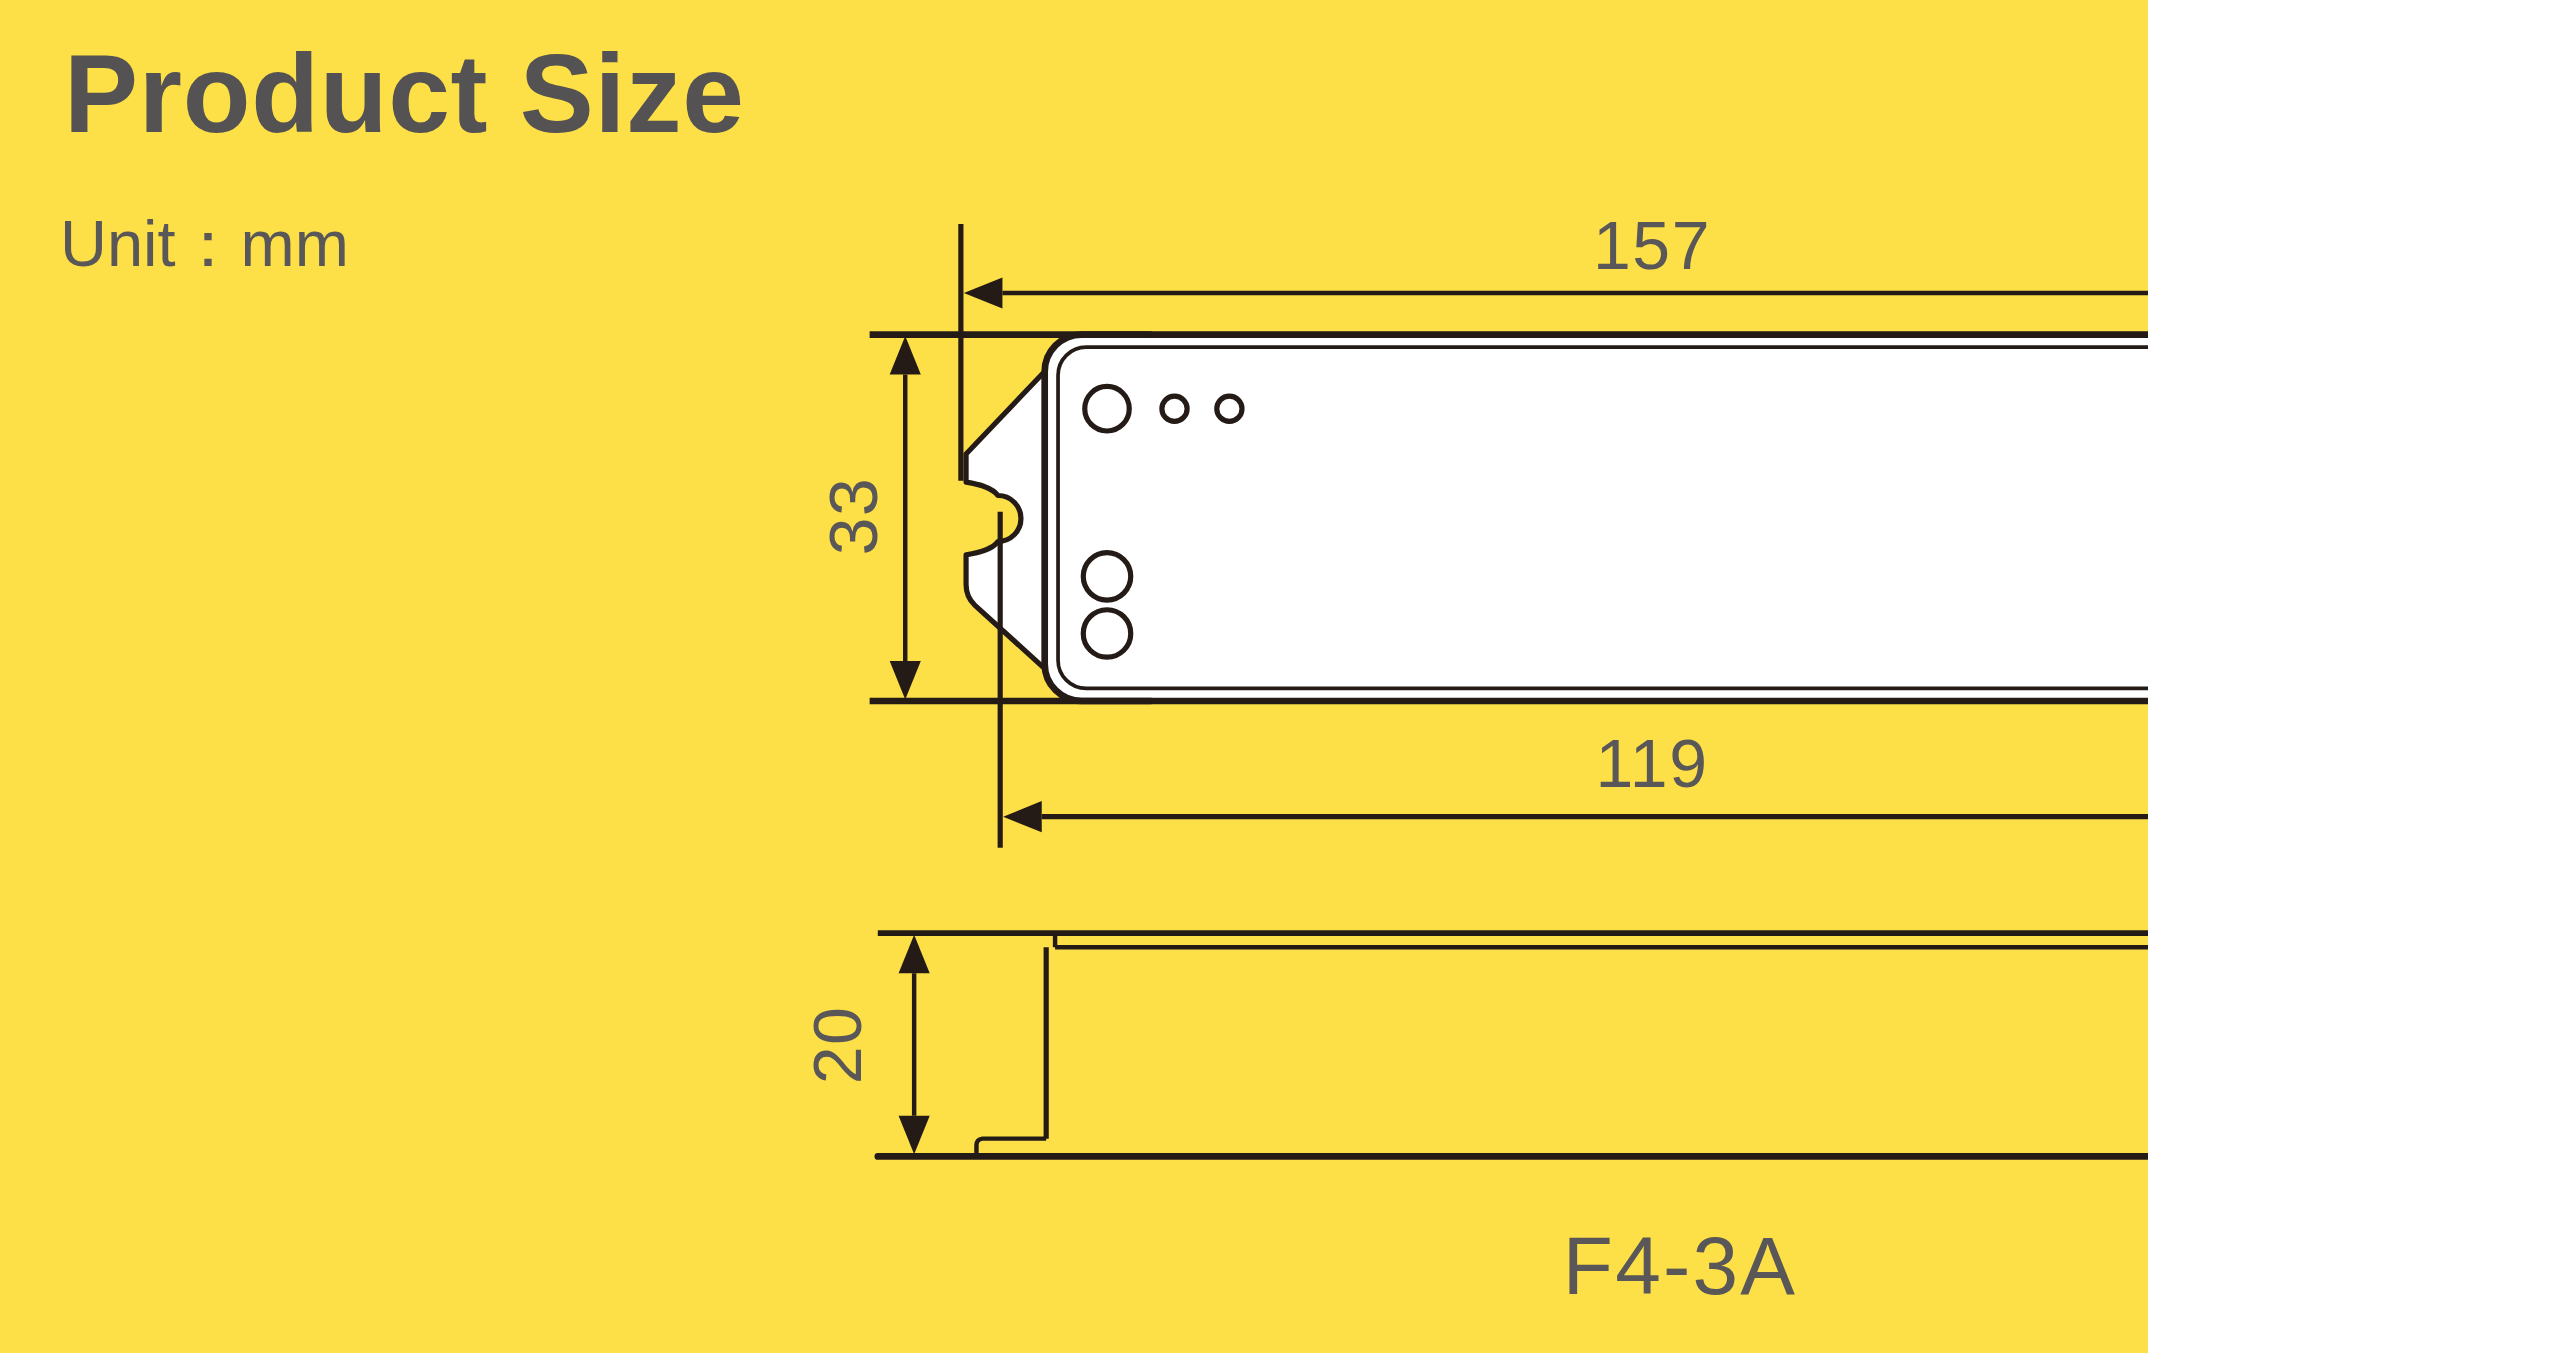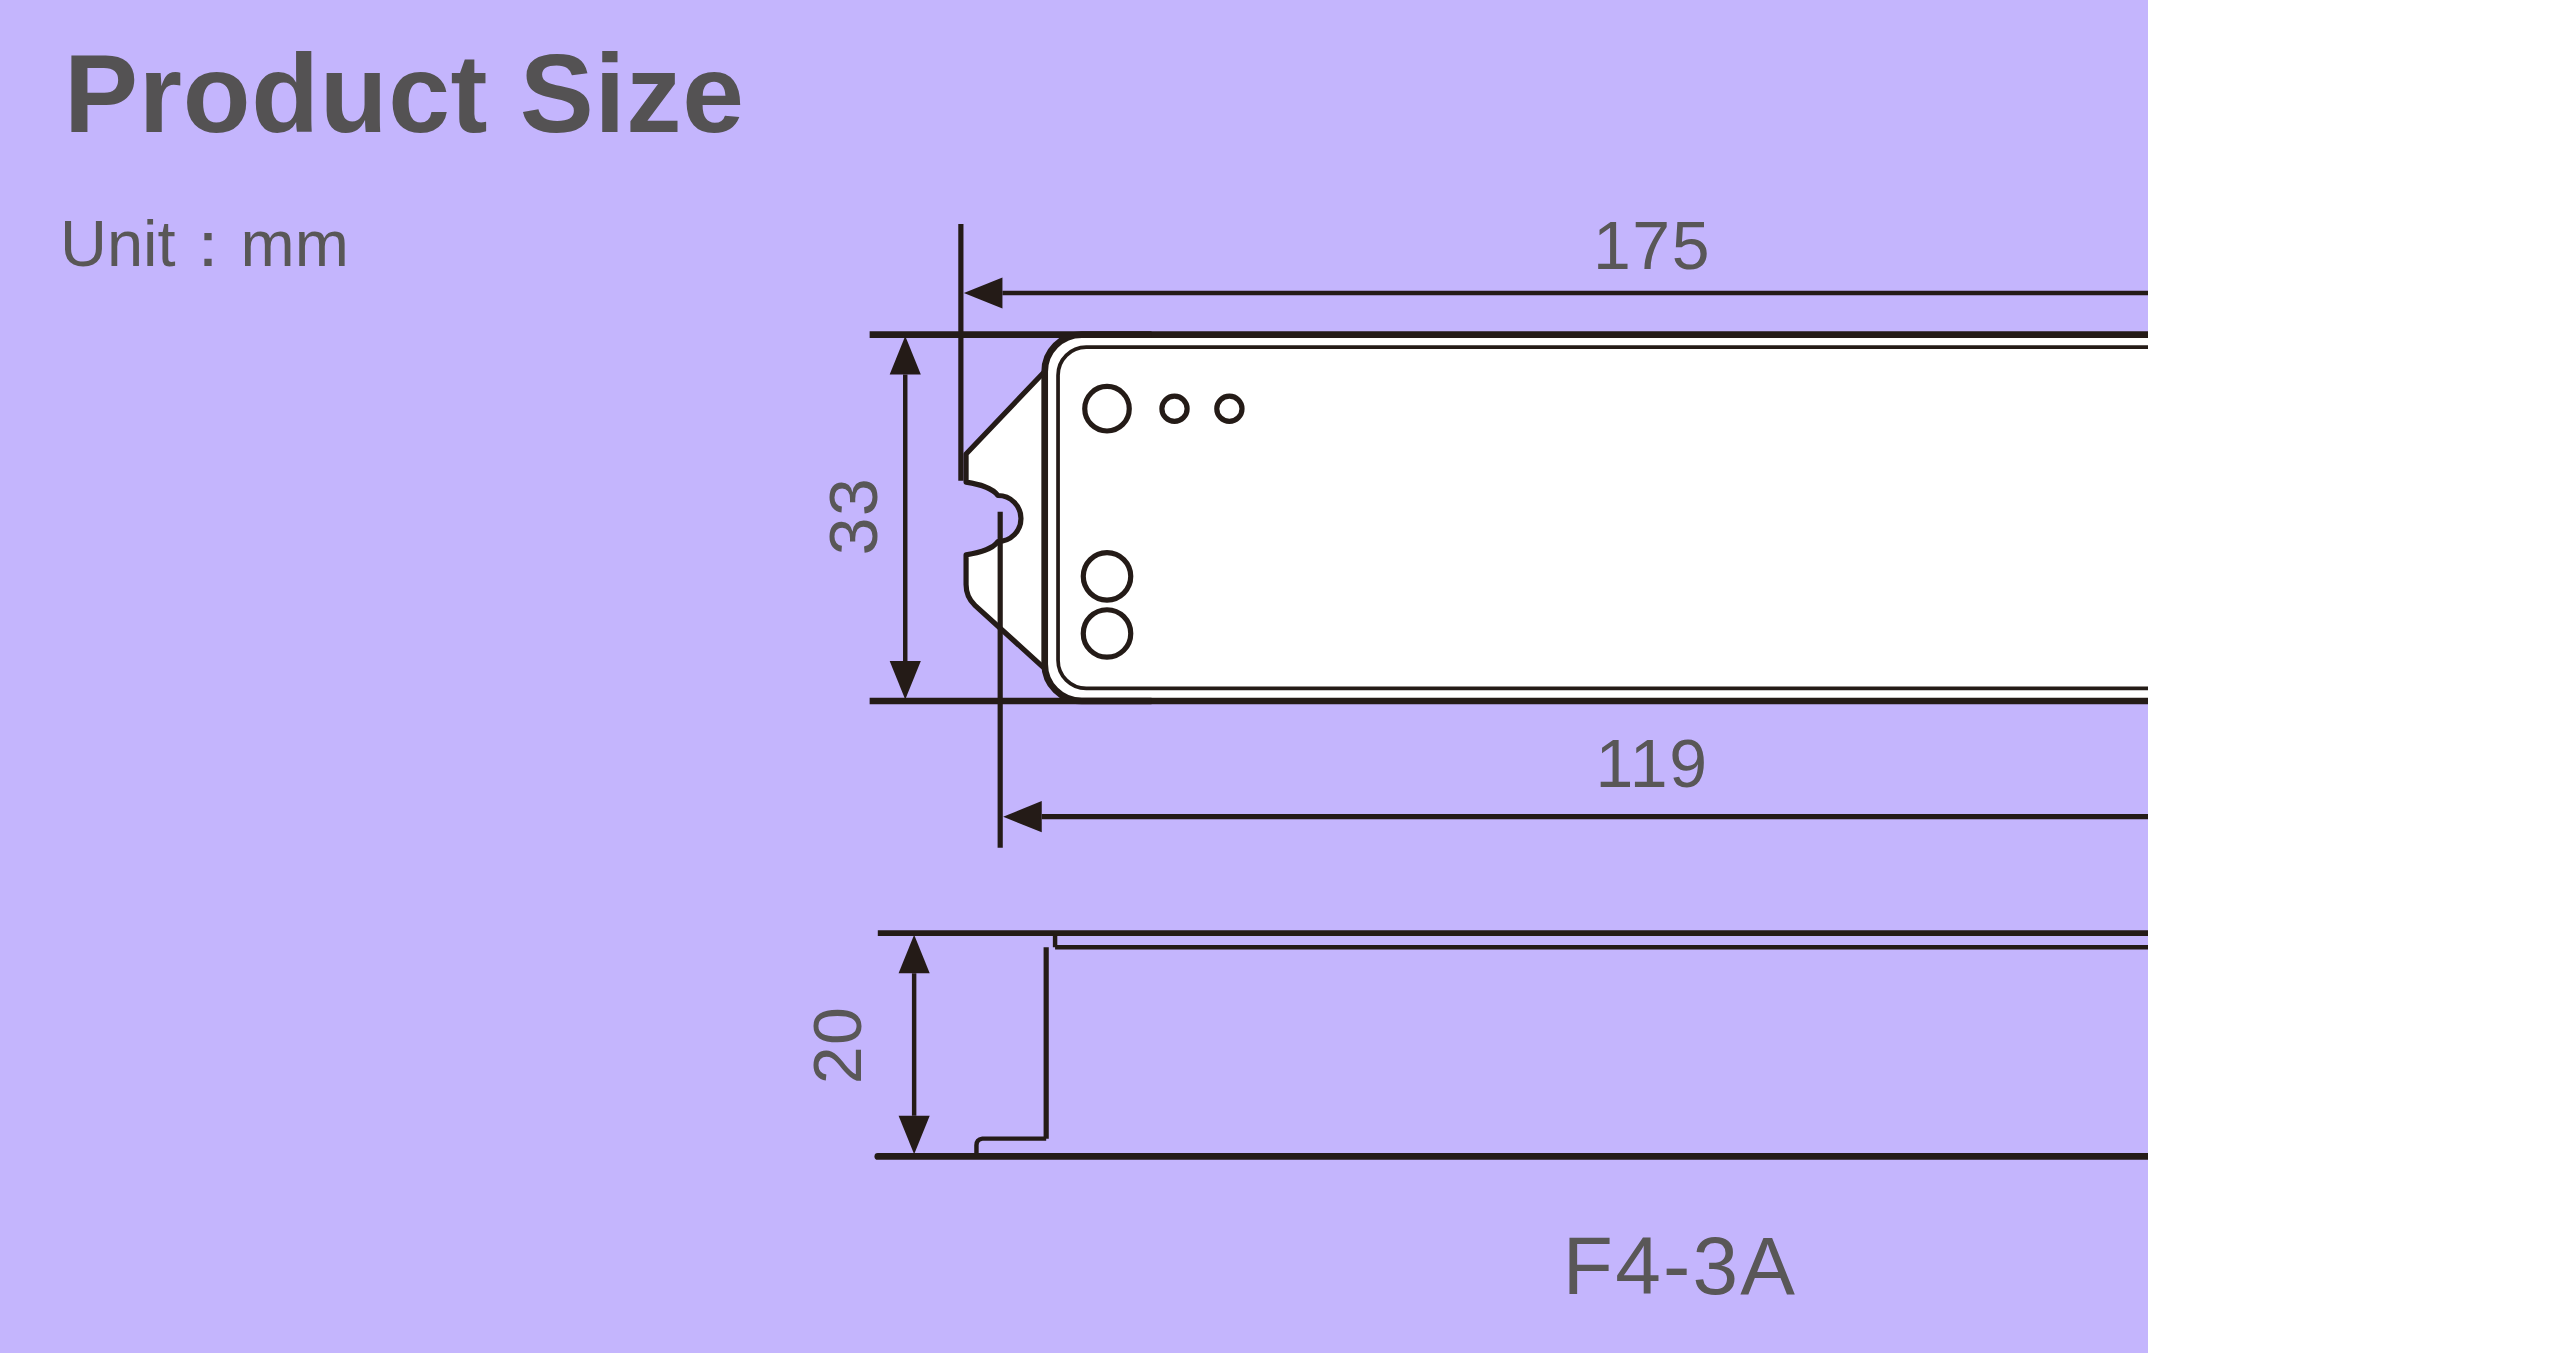--- a/index.html
+++ b/index.html
@@ -1,19 +1,19 @@
 <!DOCTYPE html>
 <html style="font-size:12px"><head>
 <meta charset="utf-8">
 <style>
   html,body{margin:0;padding:0;background:#ffffff;}
   .canvas{
     position:relative;
     width:2148px;height:1353px;
-    background:#c4b5fd;
+    background:#fde047;
     font-family:"Liberation Sans","DejaVu Sans",sans-serif;
     overflow:hidden;
   }
   .drawing-svg{position:absolute;left:0;top:0;}
   .page-title{
     position:absolute;left:64px;top:30px;
     font-size:111px;font-weight:bold;letter-spacing:0.7px;
     color:#545253;white-space:nowrap;
   }
   .unit-label{
@@ -108,21 +108,21 @@
       <path stroke-width="6" d="M3072,1535 L3158,1535 Q3172,1536 3172,1548 L3172,1556"></path>
 
       <line stroke-width="9" stroke-linecap="round" x1="1183" y1="1559" x2="3174" y2="1559"></line>
 
       <line stroke-width="6" x1="1232" y1="1312" x2="1232" y2="1504"></line>
       <polygon fill="#241b17" stroke="none" points="1232,1260 1211,1312 1253,1312"></polygon>
       <polygon fill="#241b17" stroke="none" points="1232,1556 1211,1504 1253,1504"></polygon>
     </g>
   </svg>
 
-  <div class="dim-label" style="left:1652px;top:245px;">175</div>
+  <div class="dim-label" style="left:1652px;top:245px;">157</div>
   <div class="dim-label vertical" style="left:853px;top:516px;">33</div>
   <div class="dim-label" style="left:1652px;top:763px;">119</div>
   <div class="dim-label vertical" style="left:837px;top:1045px;">20</div>
 
   <div class="model-label" style="left:1680px;top:1266px;">F4-3A</div>
 
 </div>
 
 
 </body></html>

